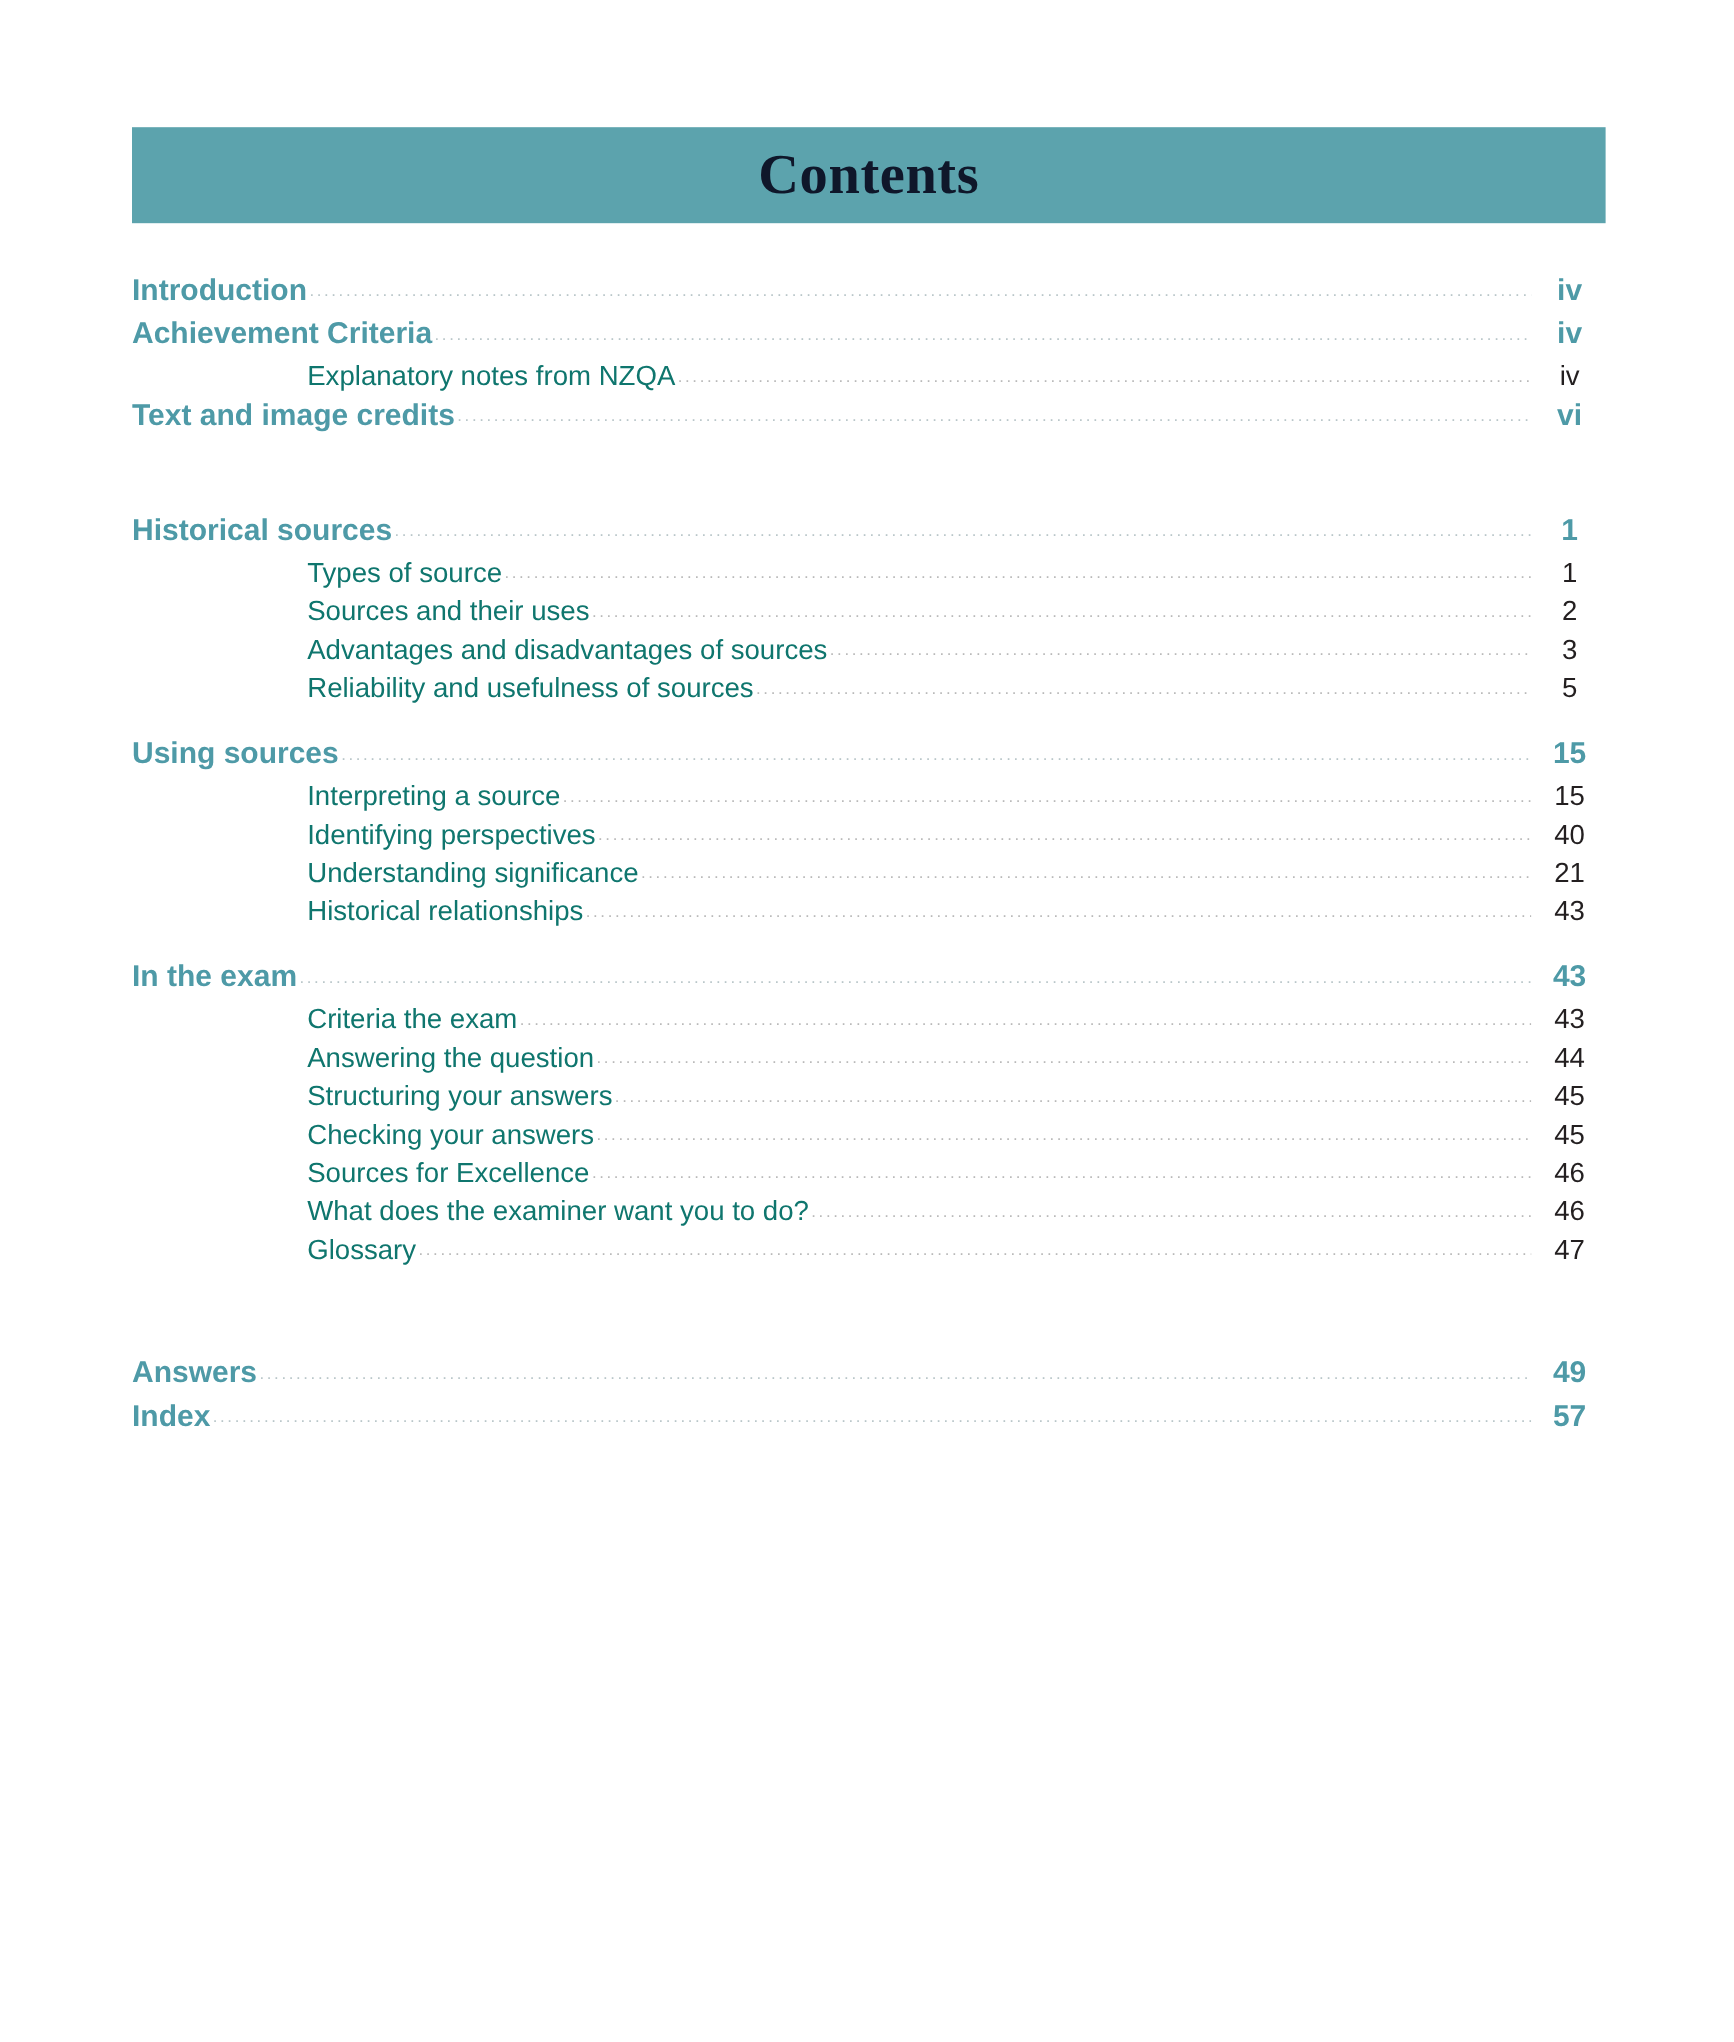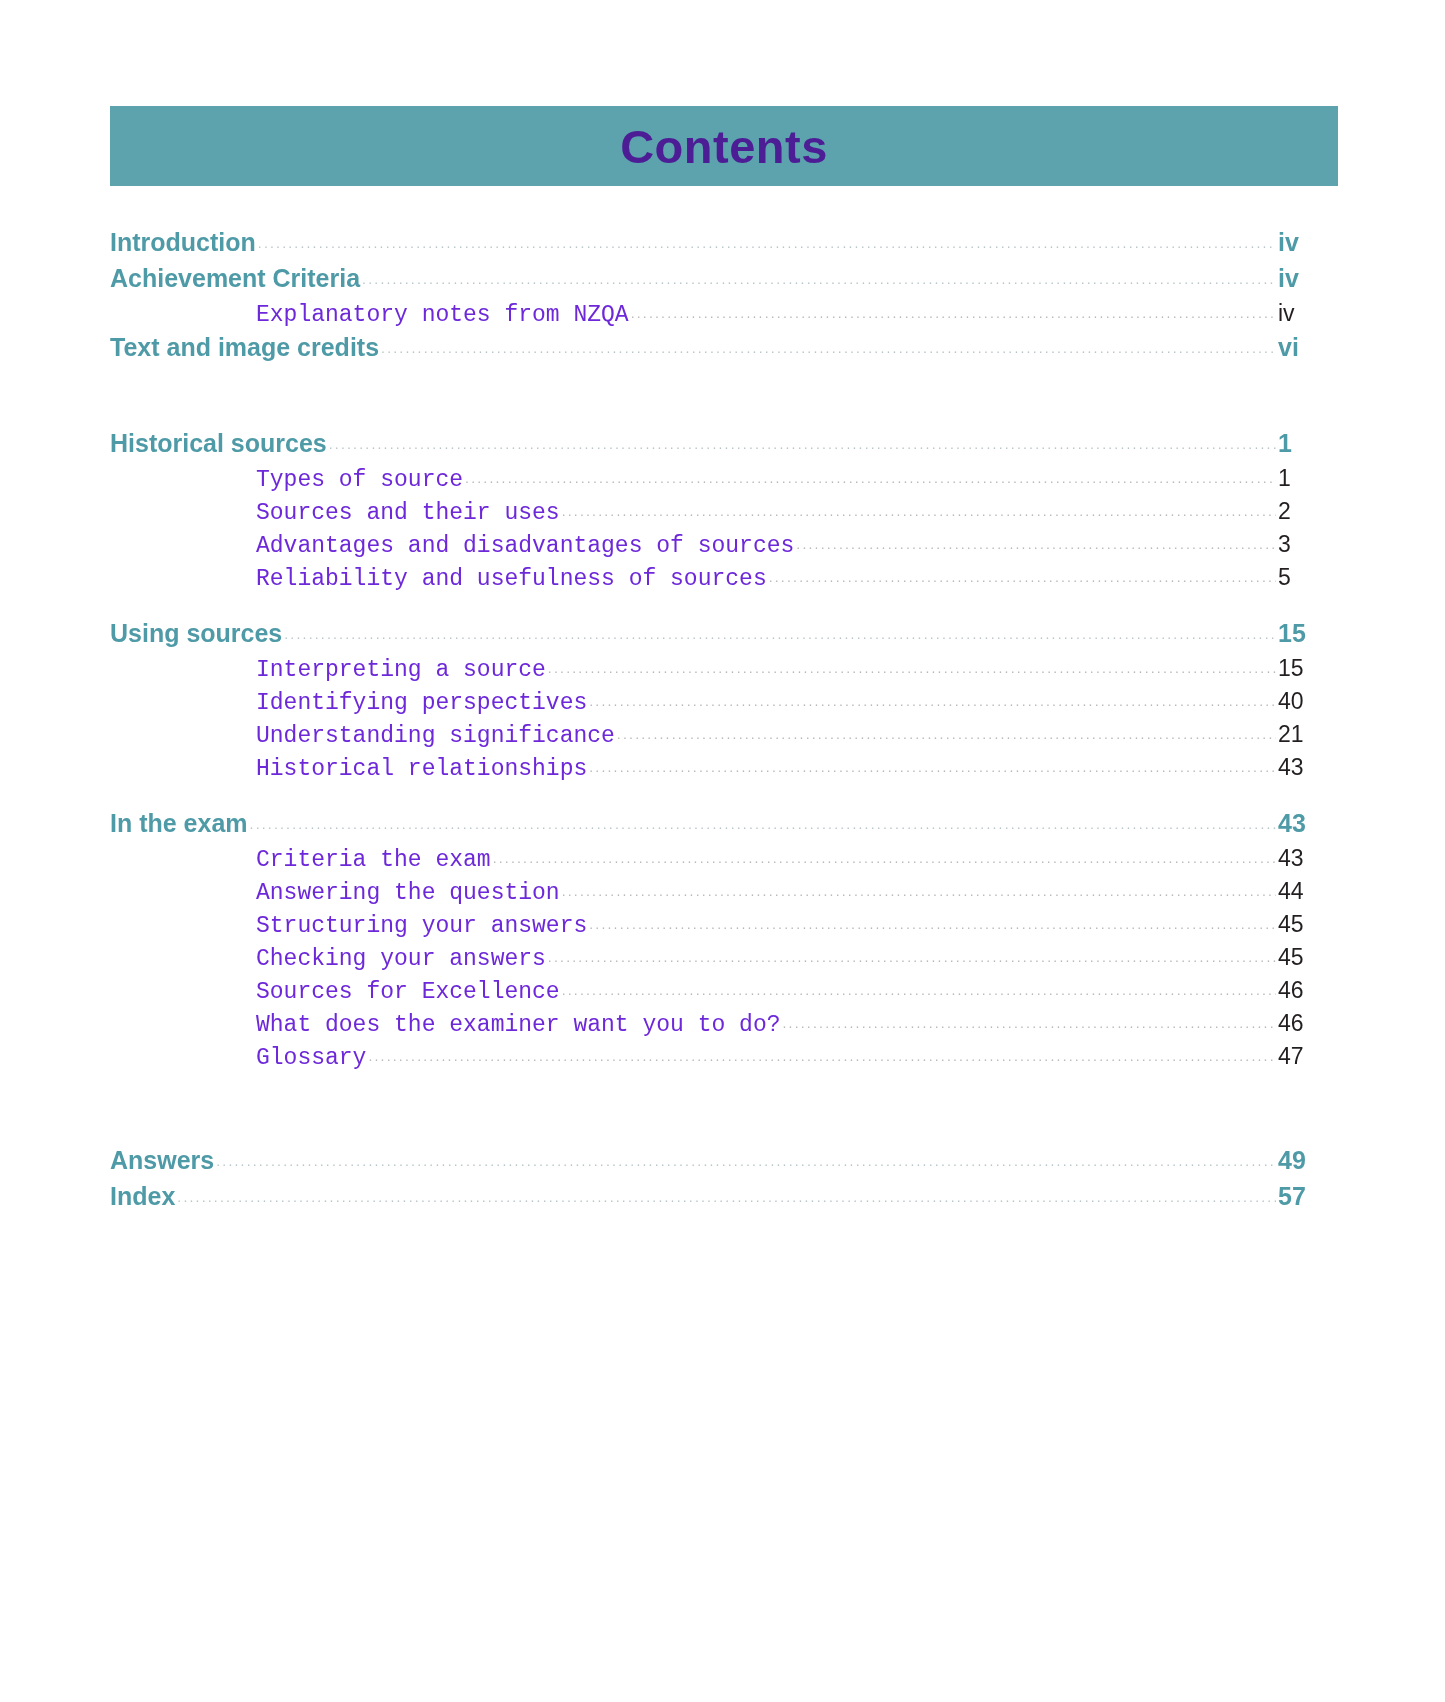--- a/index.html
+++ b/index.html
@@ -27,24 +27,24 @@
     left: 110px;
     top: 106px;
     width: 1228px;
     height: 80px;
     background: #5ca3ad;
     display: flex;
     align-items: center;
     justify-content: center;
   }
   .contents-banner .title {
-    font-family: Liberation Sans, sans-serif;
+    font-family: Liberation Serif, serif;
     font-weight: bold;
     font-size: 47px;
-    color: #4c1d95;
+    color: #0f172a;
     letter-spacing: 0.5px;
     line-height: 1;
   }
   .toc {
     position: absolute;
     left: 110px;
     top: 228px;
     width: 1228px;
   }
   .toc-row {
@@ -62,21 +62,21 @@
     overflow: hidden;
     white-space: nowrap;
     margin: 0 2px;
     letter-spacing: 2.2px;
     font-size: 14px;
     position: relative;
     top: -3px;
   }
   .toc-row .pageno {
     flex: 0 0 auto;
-    text-align: left;
+    text-align: center;
     white-space: nowrap;
   }
 
   
   .lvl1 {
     margin-bottom: 7px;
     padding-left: 0;
   }
   .lvl1 .label {
     color: #4e9aa7;
@@ -93,24 +93,23 @@
     font-weight: bold;
     width: 60px;
   }
 
   
   .lvl2 {
     margin-bottom: 5px;
     padding-left: 146px;
   }
   .lvl2 .label {
-    color: #6d28d9;
+    color: #0f766e;
     font-size: 23px;
     font-weight: normal;
-    font-family: Liberation Mono, monospace;
   }
   .lvl2 .dots {
     color: #b9b9b9;
   }
   .lvl2 .pageno {
     color: #231f20;
     font-size: 23px;
     width: 60px;
   }
 

